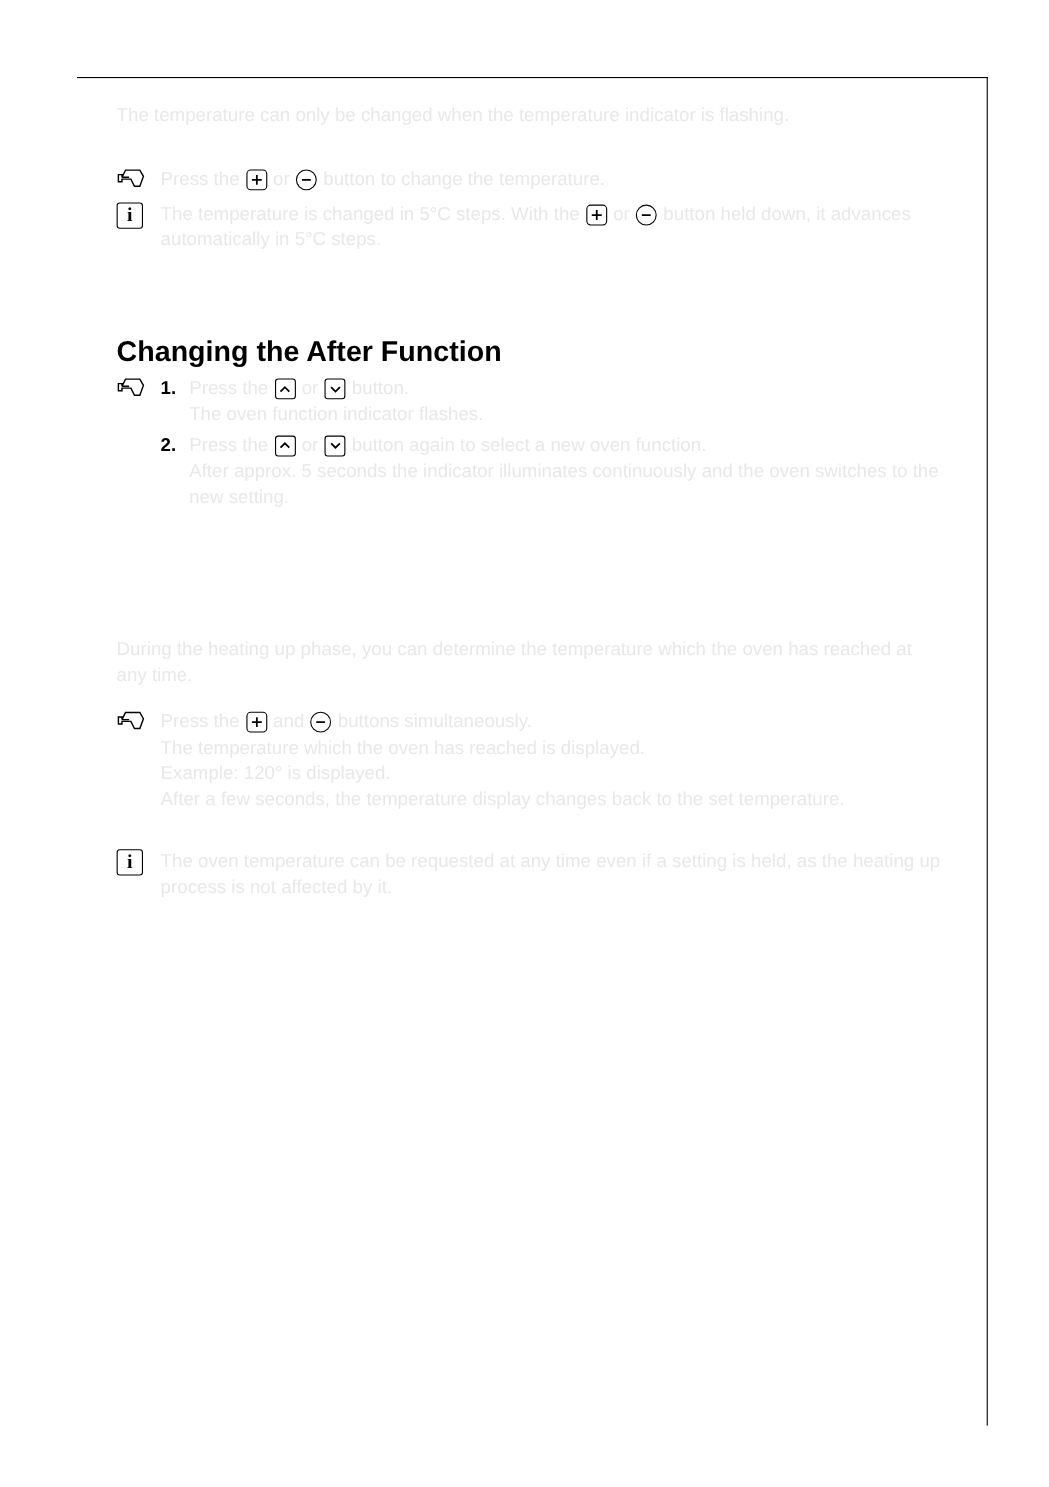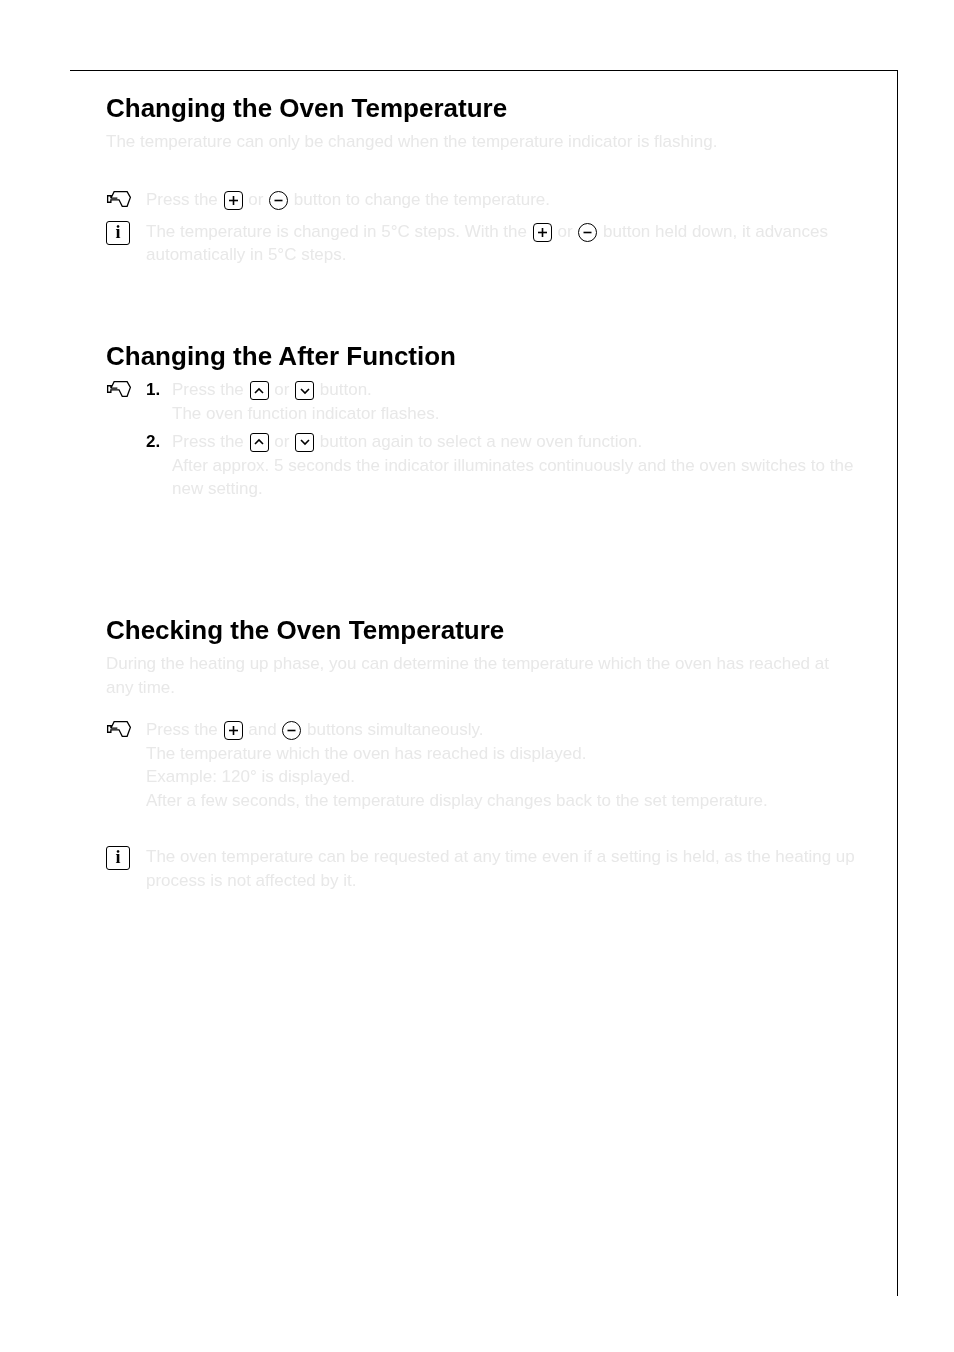--- a/index.html
+++ b/index.html
@@ -136,21 +136,20 @@
     .faded {
       color: #e8e8e8;
     }
   </style>
 </head>
 <body>
 
 <div class="page-border">
   <div class="content">
 
-    <div class="heading">Changing the Oven Temperature</div>
     <div class="subtext faded">The temperature can only be changed when the temperature indicator is flashing.</div>
     <div class="sec-gap-md"></div>
 
     <div class="row">
       <div class="row-icon">
         <span class="hand-icon">
           <svg viewBox="0 0 32 24">
               <path d="M2 8 L2 16 L6 16 L6 13 L16 13 L20 21 L26 21 L30 10 L26 3 L10 3 L6 11 L6 8 Z M6 11 L14 11" fill="none" stroke="#000" stroke-width="1.6"></path>
             </svg>
         </span>
@@ -244,21 +243,20 @@
               <polyline points="1,3 5,7 9,3" fill="none" stroke="#000" stroke-width="1.6"></polyline>
             </svg>
           </span>
         <span class="faded"> button again to select a new oven function.</span>
         <div class="faded">After approx. 5 seconds the indicator illuminates continuously and the oven switches to the new setting.</div>
       </div>
     </div>
 
     <div class="sec-gap-xxl"></div>
 
-    <div class="heading">Checking the Oven Temperature</div>
     <div class="subtext faded">During the heating up phase, you can determine the temperature which the oven has reached at any time.</div>
     <div class="sec-gap-sm"></div>
 
     <div class="row">
       <div class="row-icon">
         <span class="hand-icon">
           <svg viewBox="0 0 32 24">
               <path d="M2 8 L2 16 L6 16 L6 13 L16 13 L20 21 L26 21 L30 10 L26 3 L10 3 L6 11 L6 8 Z M6 11 L14 11" fill="none" stroke="#000" stroke-width="1.6"></path>
             </svg>
         </span>

